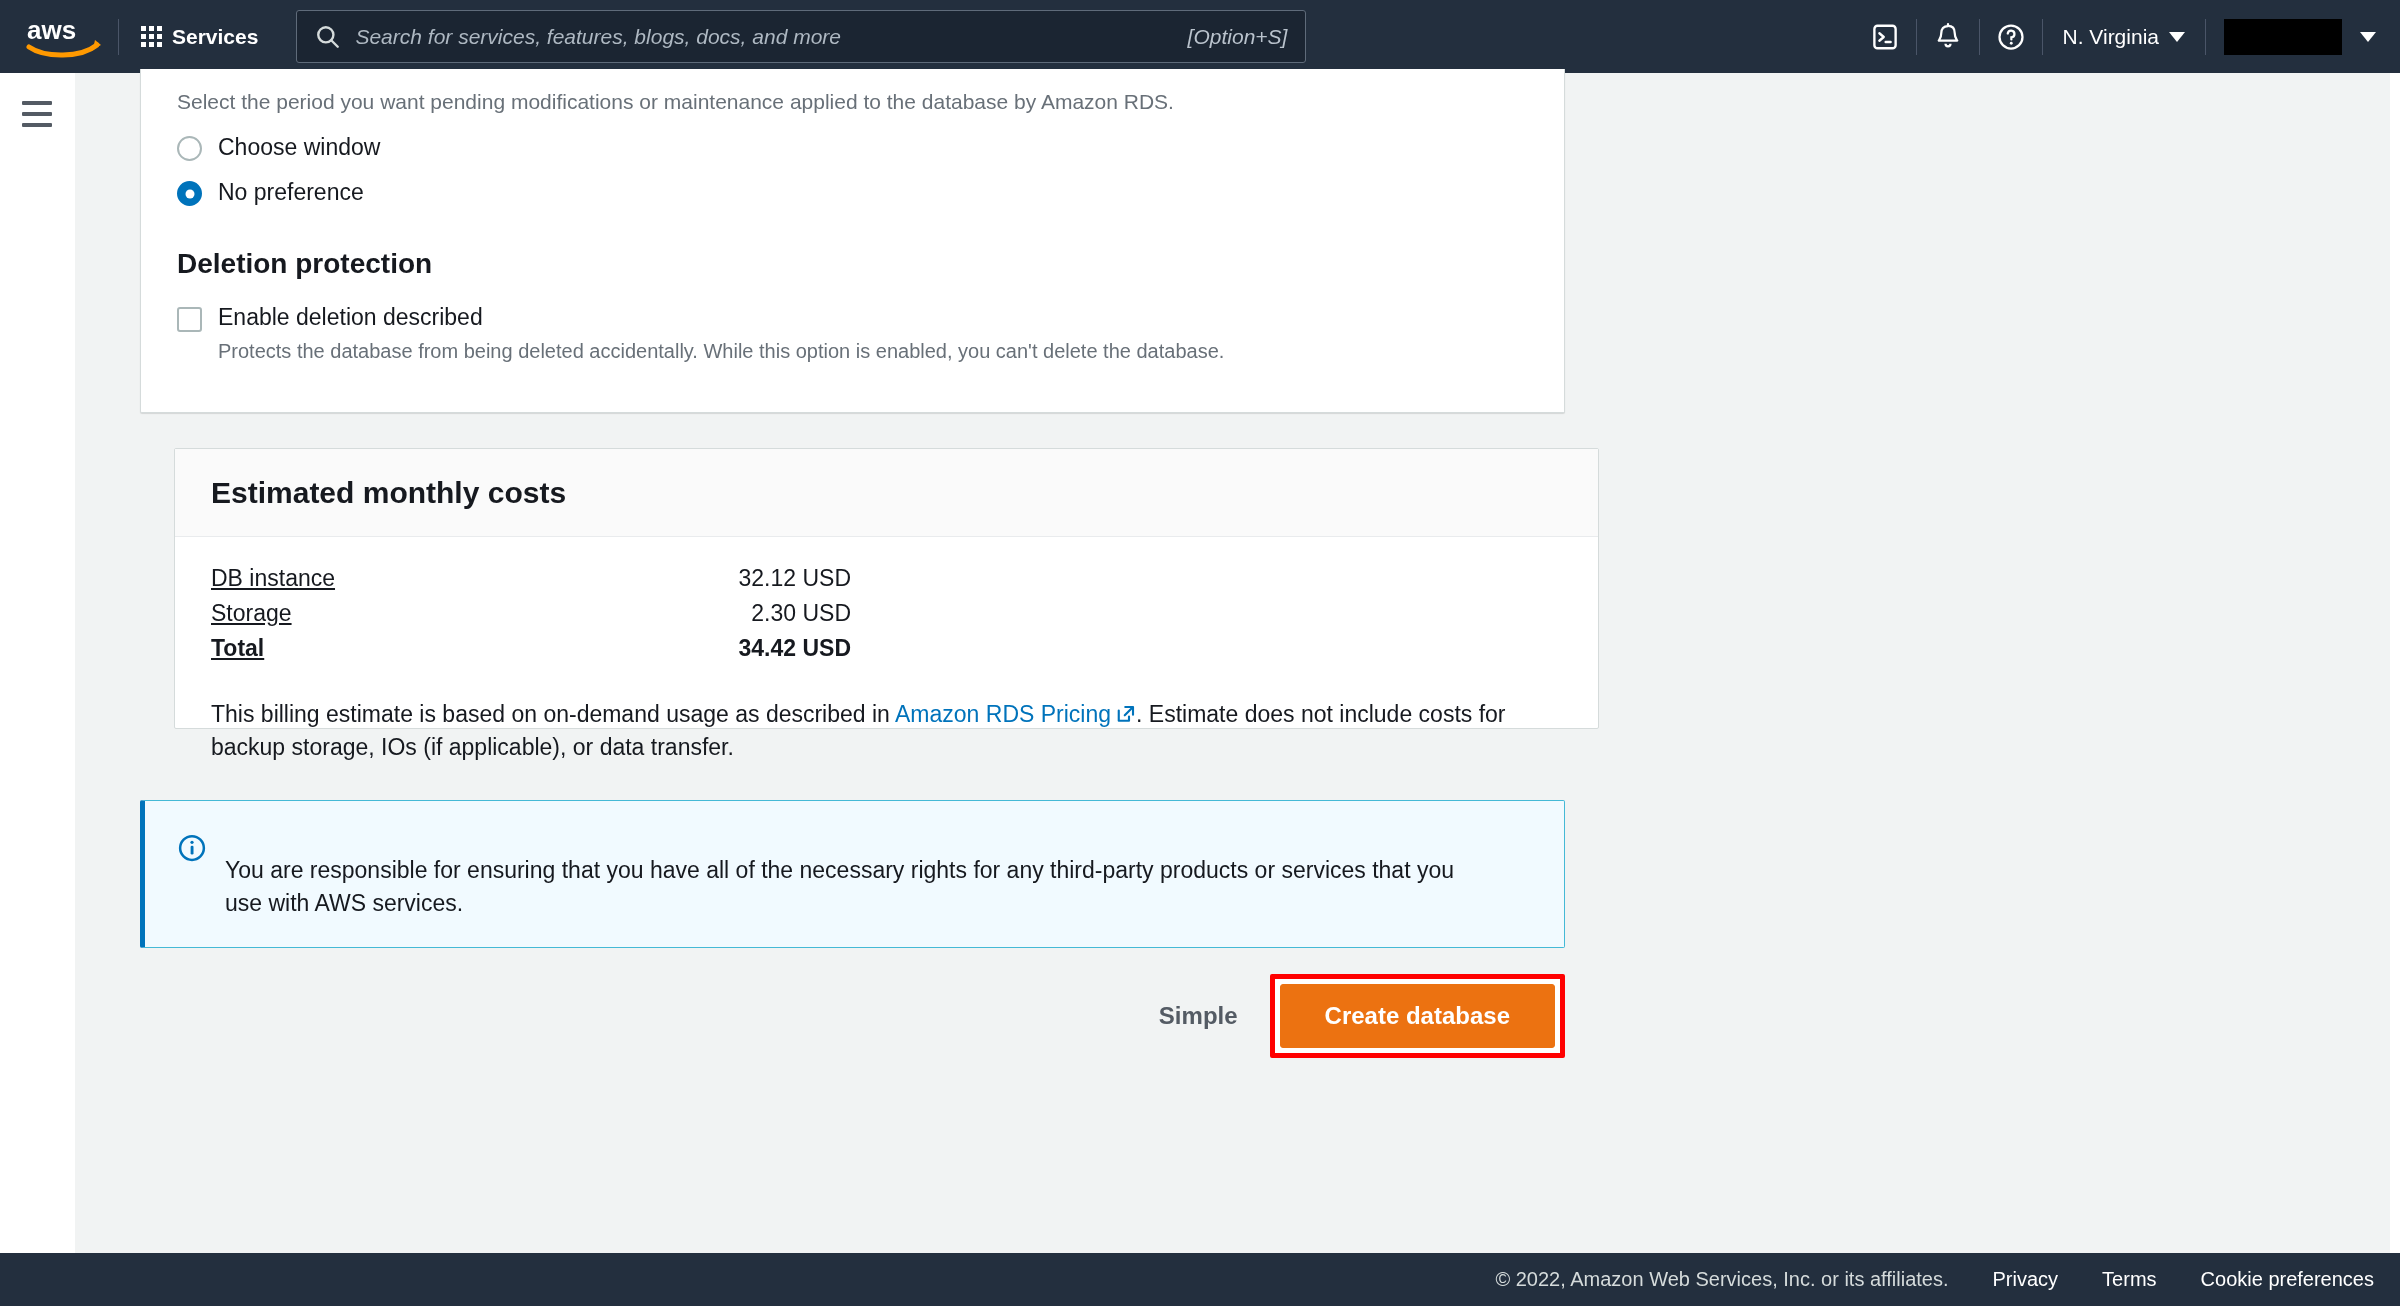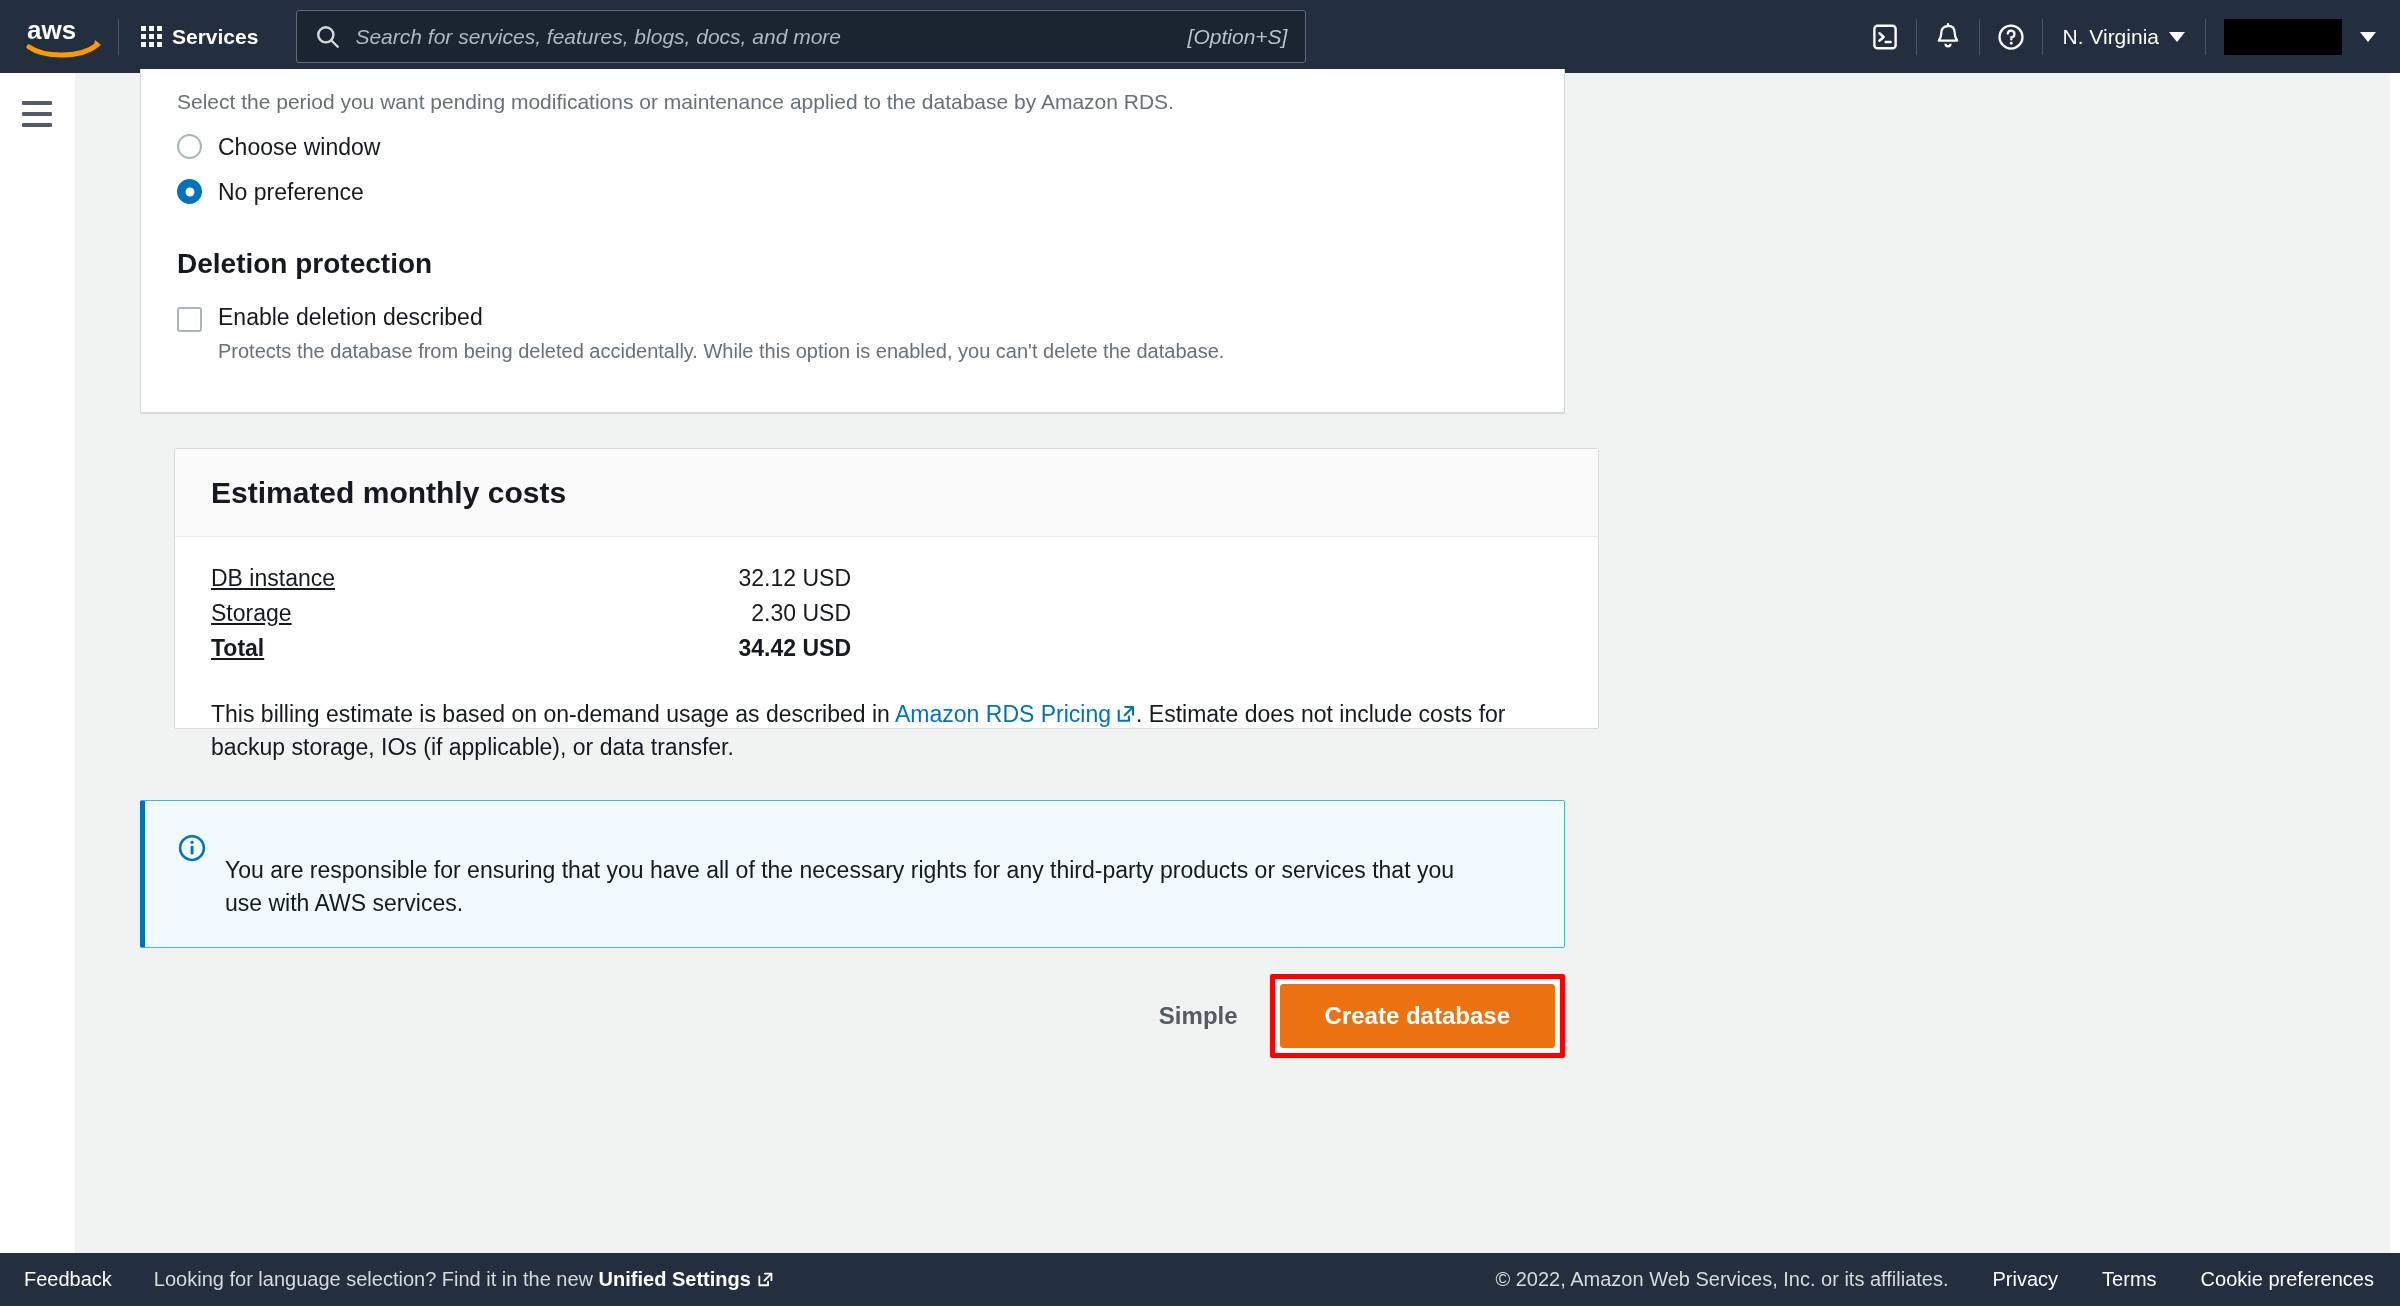--- a/index.html
+++ b/index.html
@@ -78,21 +78,21 @@
   }
 
   
   #panel-maintenance {
     top: -4px; height: 344px; border-top: none; border-radius: 0 0 2px 2px;
     box-shadow: 0 1px 1px rgba(0,0,0,.12);
   }
   .pnl-pad { padding: 0 36px; }
   .helper-text { color: #687078; font-size: 21px; line-height: 1.4; }
 
-  .radio-row { display: flex; align-items: flex-start; gap: 16px; margin-top: 18px;
+  .radio-row { display: flex; align-items: flex-end; gap: 16px; margin-top: 18px;
                cursor: pointer; }
   .radio {
     width: 25px; height: 25px; border-radius: 50%; border: 2px solid #aab7b8;
     background: #ffffff; flex: 0 0 auto; position: relative;
   }
   .radio.checked { background: #0073bb; border-color: #0073bb; }
   .radio.checked::after {
     content: ""; position: absolute; left: 50%; top: 50%;
     width: 9px; height: 9px; border-radius: 50%; background: #ffffff;
     transform: translate(-50%, -50%);
@@ -339,27 +339,19 @@
 
   <div class="actions">
     <button class="btn-cancel">Simple</button>
     <span class="create-wrap">
       <button class="btn-create">Create database</button>
     </span>
   </div>
 </div>
 
 <div class="footer">
-  <div class="f-left">
-    <span class="f-feedback">Feedback</span>
-    <span class="f-lang"><span>Looking for language selection? Find it in the new </span><b>Unified Settings</b><span class="f-ext"><svg width="17" height="17" viewBox="0 0 16 16">
-            <path d="M2.2 5.2 v8.2 h8.2 v-3.4" stroke="#ffffff" stroke-width="1.7" fill="none" stroke-linecap="round" stroke-linejoin="round"></path>
-          <path d="M7.4 2.4 h6.2 v6.2" stroke="#ffffff" stroke-width="1.7" fill="none" stroke-linecap="round" stroke-linejoin="round"></path>
-            <line x1="13.2" y1="2.8" x2="7" y2="9" stroke="#ffffff" stroke-width="1.7" stroke-linecap="round"></line>
-          </svg></span></span>
-  </div>
   <div class="f-right">
     <span class="f-copy">© 2022, Amazon Web Services, Inc. or its affiliates.</span>
     <span class="f-link">Privacy</span>
     <span class="f-link">Terms</span>
     <span class="f-link">Cookie preferences</span>
   </div>
 </div>
 
 </body></html>

